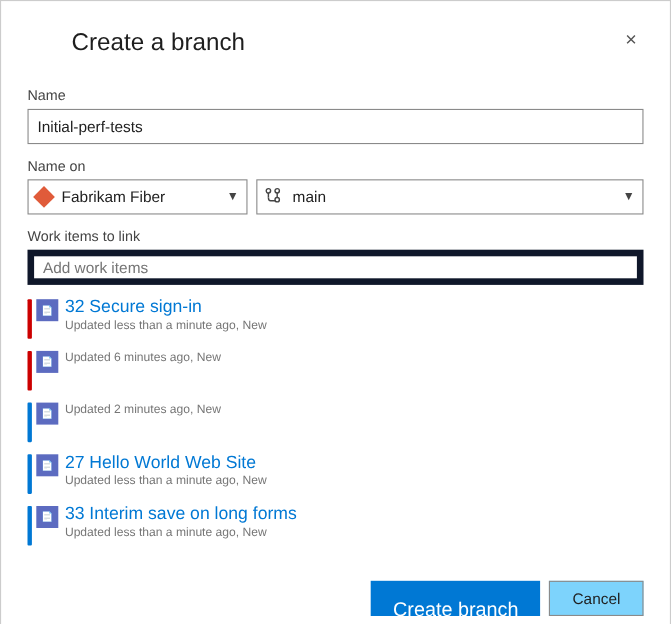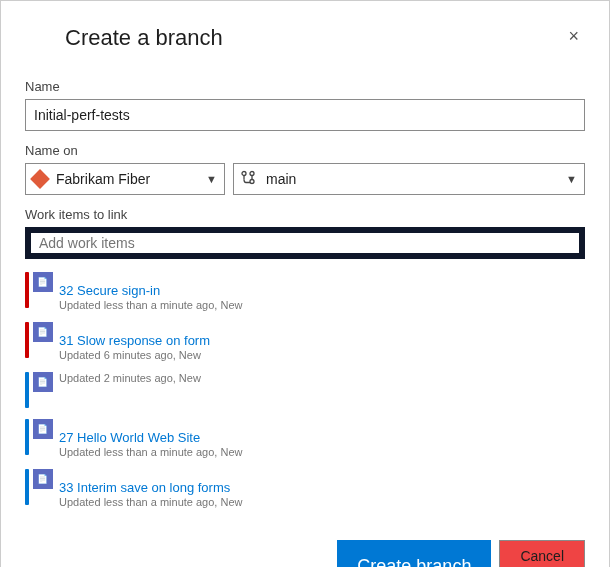--- a/index.html
+++ b/index.html
@@ -157,24 +157,23 @@
       align-items: center;
       justify-content: center;
       color: #fff;
       font-size: 9px;
       font-weight: 700;
       margin-right: 6px;
       margin-top: 1px;
     }
     .wi-details { display: flex; flex-direction: column; }
     .wi-title {
-      font-size: 13px;
+      font-size: 16px;
       color: #0078d4;
       font-weight: 400;
-      margin-top: 12px;
     }
     .wi-meta {
       font-size: 11px;
       color: #767676;
       margin-top: 1px;
     }
     .dialog-footer {
       display: flex;
       align-items: center;
       justify-content: flex-end;
@@ -186,21 +185,21 @@
       background: #0078d4;
       color: #fff;
       border: none;
       height: 32px;
       padding: 16px 20px;
       font-size: 18px;
       cursor: pointer;
       font-family: inherit;
     }
     .btn-secondary {
-      background: #ef4444;
+      background: #7dd3fc;
       color: #1e1e1e;
       border: 1px solid #8a8a8a;
       height: 32px;
       padding: 0 20px;
       font-size: 14px;
       cursor: pointer;
       font-family: inherit;
     }
   </style>
 </head>
@@ -256,21 +255,20 @@
       <span class="wi-title">32 Secure sign-in</span>
       <span class="wi-meta">Updated less than a minute ago, New</span>
     </div>
   </div>
         <div class="work-item">
     <div class="wi-color-bar" style="background:#cc0000;"></div>
     <div class="wi-icon" style="background:#5c6bc0;">
       <span style="font-size:9px;font-weight:bold;color:#fff;">📄</span>
     </div>
     <div class="wi-details">
-      <span class="wi-title">31 Slow response on form</span>
       <span class="wi-meta">Updated 6 minutes ago, New</span>
     </div>
   </div>
         <div class="work-item">
     <div class="wi-color-bar" style="background:#0078d4;"></div>
     <div class="wi-icon" style="background:#5c6bc0;">
       <span style="font-size:9px;font-weight:bold;color:#fff;">📄</span>
     </div>
     <div class="wi-details">
       <span class="wi-meta">Updated 2 minutes ago, New</span>

